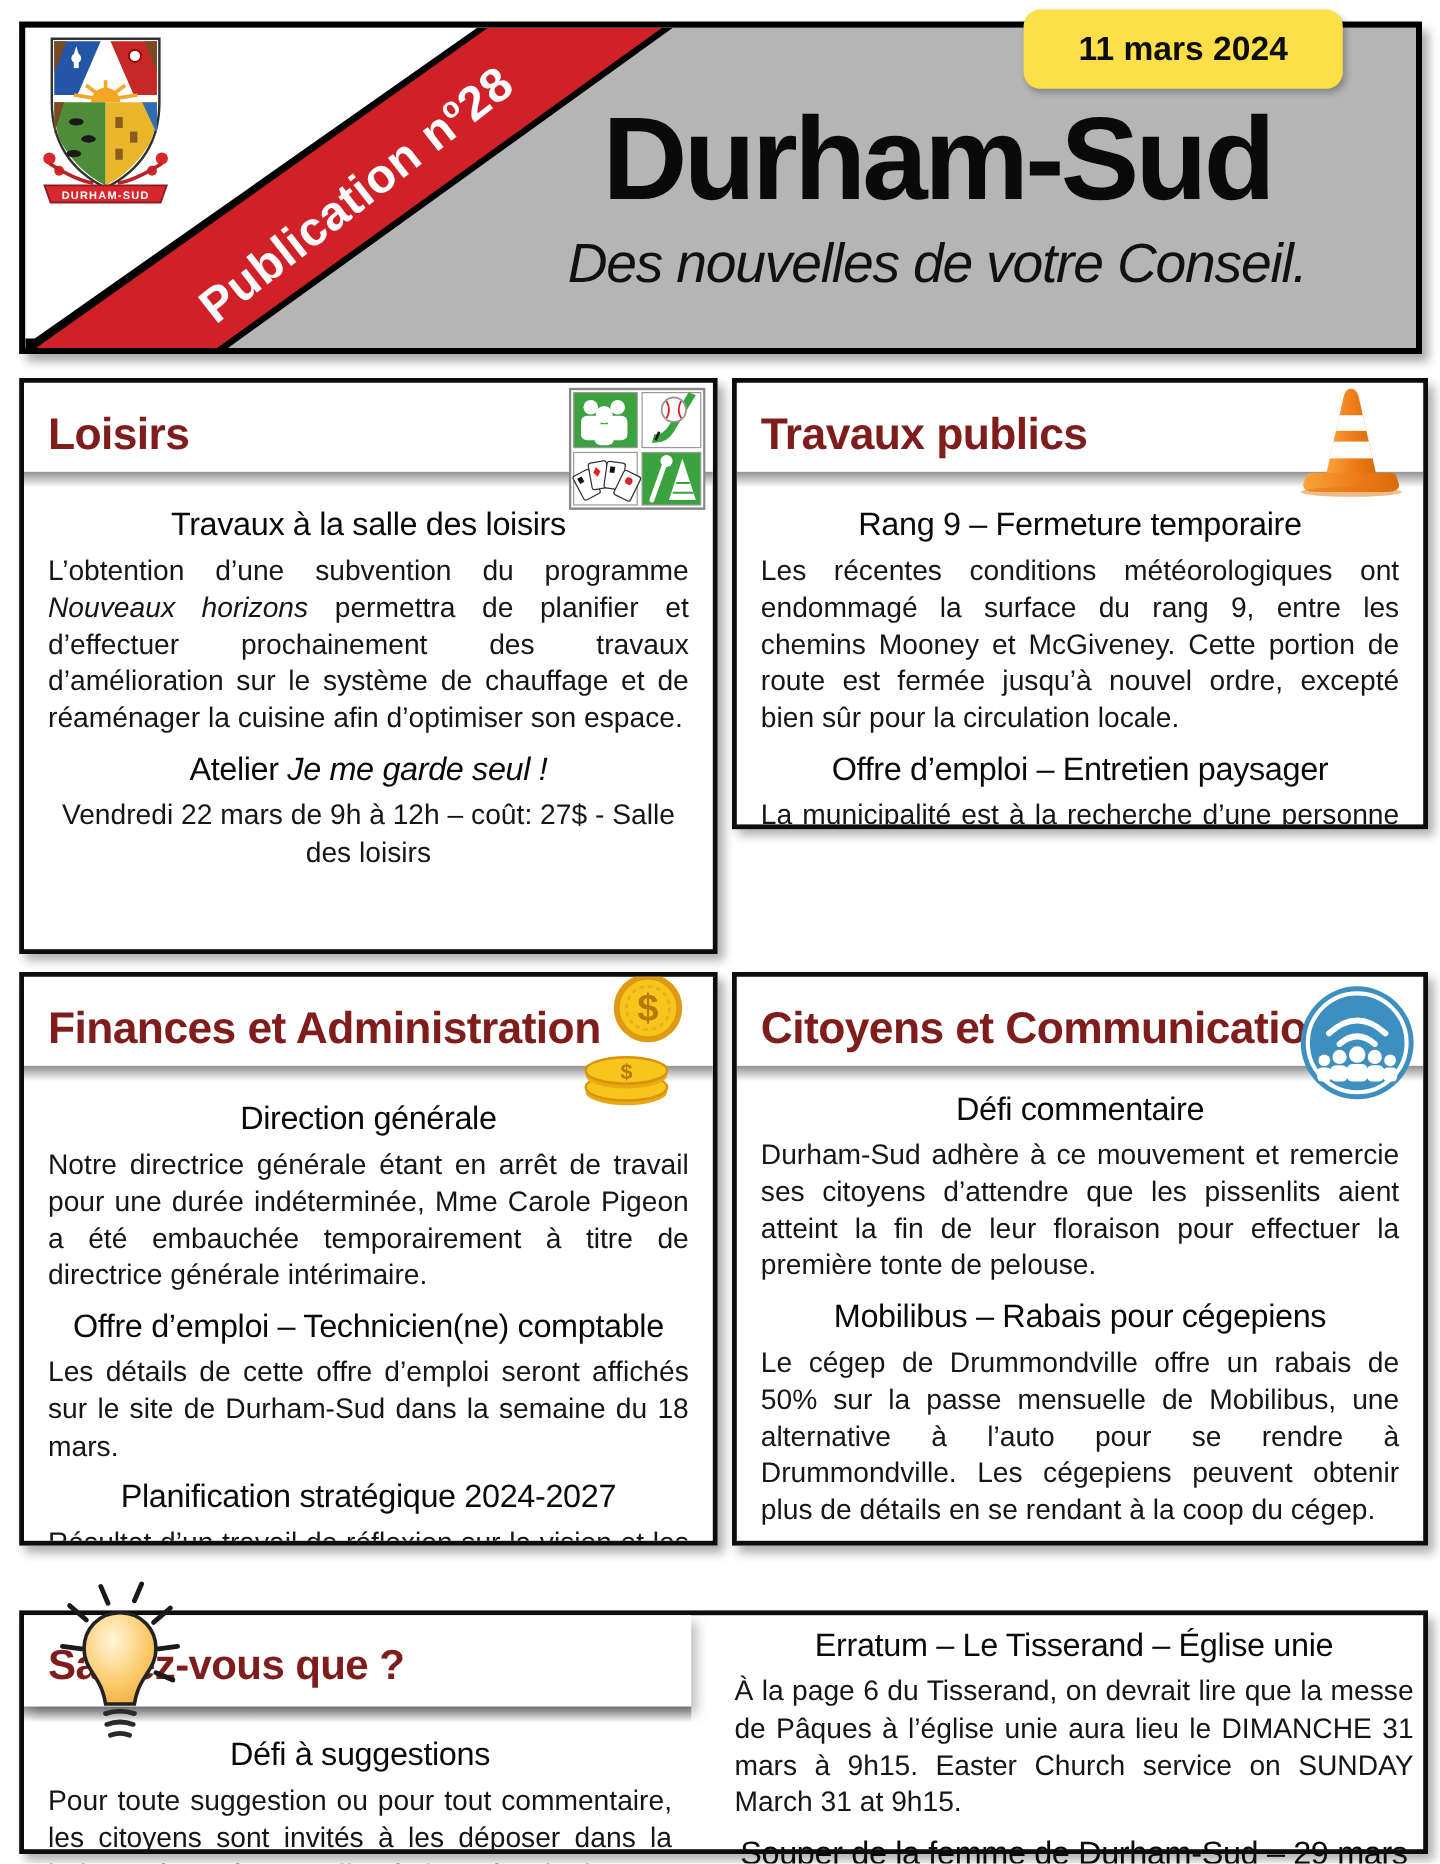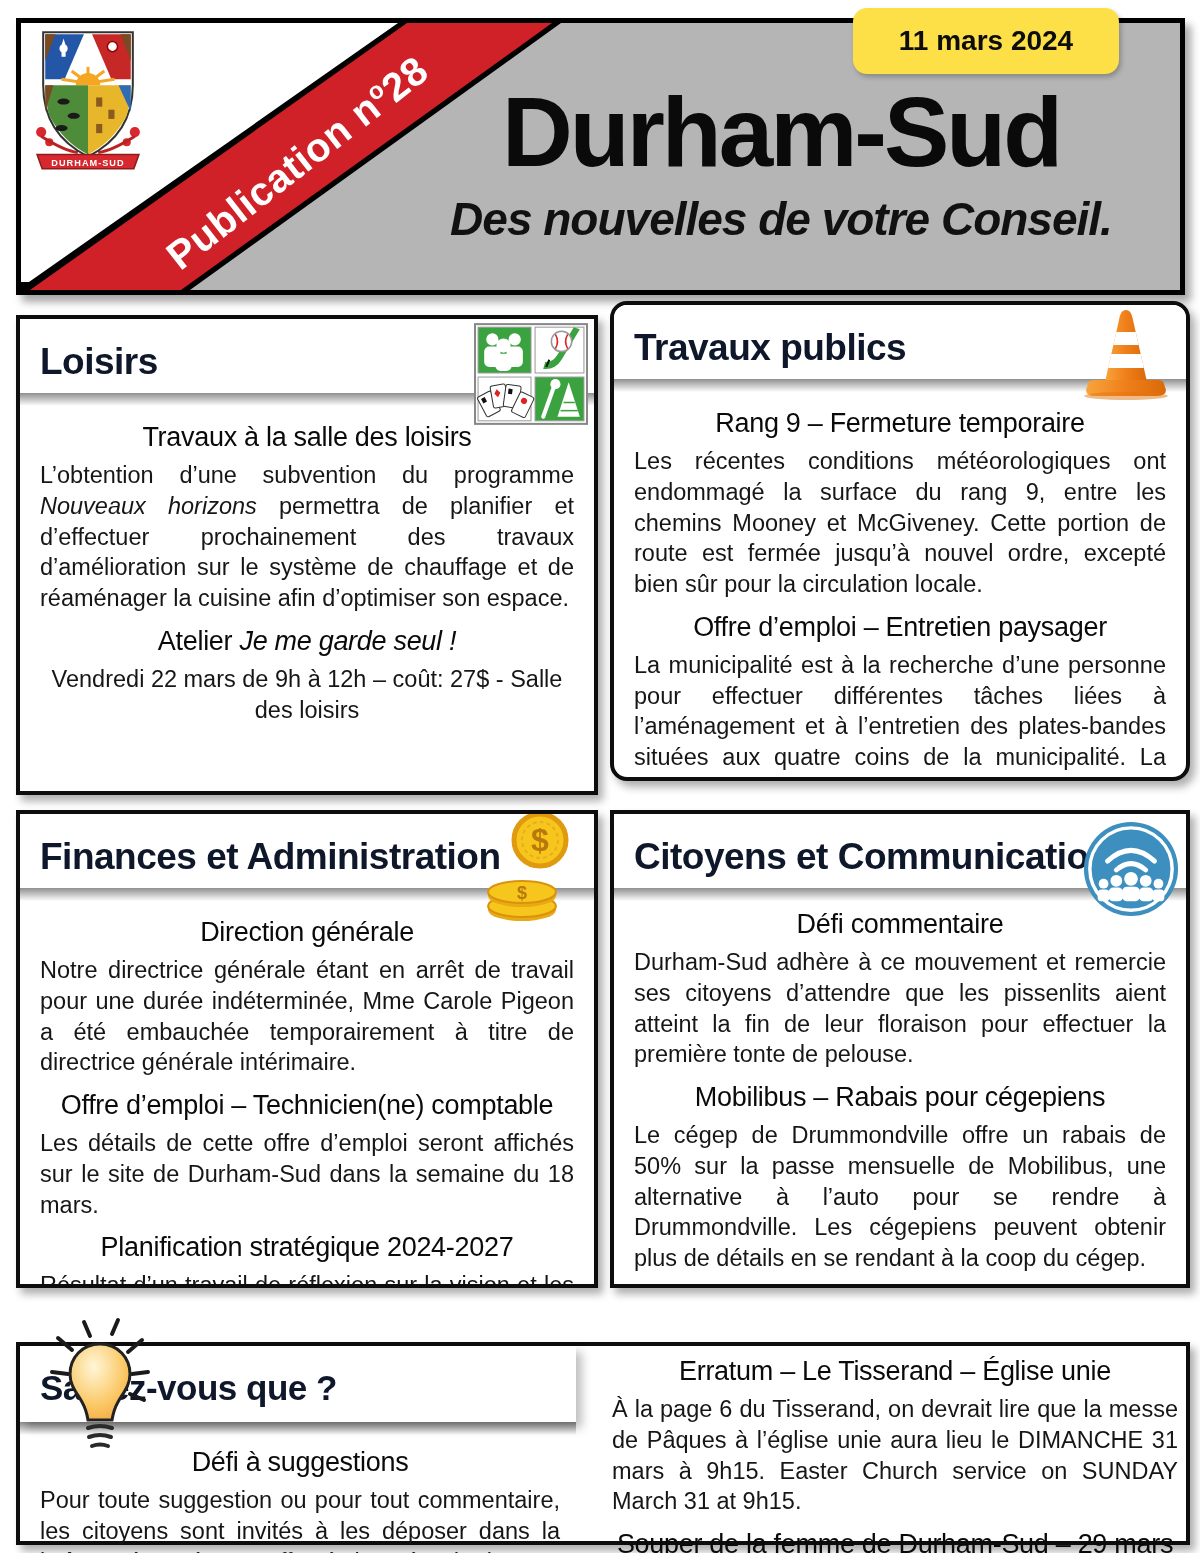--- a/index.html
+++ b/index.html
@@ -33,47 +33,47 @@
     position:absolute; left:31px; top:106px; width:480px; height:54px;
     line-height:54px; text-align:center; transform:rotate(-38deg);
     color:#fff; font-size:40px; font-weight:bold; letter-spacing:0.5px;
   }
   .ribbon-text sup { font-size:24px; }
   .header-text { position:absolute; left:370px; top:58px; width:780px; text-align:center; }
   .big-title {
     font-size:98px; font-weight:900; letter-spacing:-3px; line-height:1.05; color:#0a0a0a;
   }
   .subtitle {
-    margin-top:8px; font-size:46px; font-weight:bold; font-style:italic;
+    margin-top:8px; font-size:46px; font-weight:normal; font-style:italic;
     letter-spacing:-1px; color:#111;
   }
   .date-box {
     position:absolute; left:853px; top:8px; width:266px; height:66px;
     background:#fde047; border-radius:14px; z-index:6;
     display:flex; align-items:center; justify-content:center;
     font-size:28px; font-weight:bold; color:#0d0d0d;
     box-shadow:2px 3px 5px rgba(0,0,0,0.25);
   }
   .logo { position:absolute; left:12px; top:3px; }
 
   
   .box {
     position:absolute; background:#fff; border:4px solid #0d0d0d;
     box-shadow:5px 6px 8px rgba(0,0,0,0.32); overflow:hidden;
   }
   #box-loisirs  { left:16px;  top:315px;  width:582px;  height:480px; }
-  #box-travaux  { left:610px; top:301px;  width:580px;  height:480px;border-radius:17px; }
+  #box-travaux  { left:610px; top:315px;  width:580px;  height:376px; }
   #box-finances { left:16px;  top:810px;  width:582px;  height:478px; }
   #box-citoyens { left:610px; top:810px;  width:580px;  height:478px; }
   #box-bottom   { left:16px;  top:1342px; width:1174px; height:203px; overflow:visible; }
 
   .band { position:relative; background:#fff; height:74px; }
   .band-title {
     padding:22px 0 0 20px; font-size:37px; font-weight:bold;
-    letter-spacing:-0.5px; color:#0f172a; white-space:nowrap;
+    letter-spacing:-0.5px; color:#7f1d1d; white-space:nowrap;
   }
   .band-shadow { height:13px; background:linear-gradient(to bottom,#8f8f8f,rgba(250,250,250,0)); }
 
   .content { padding:4px 20px 0 20px; }
   .sub {
     text-align:center; font-size:27px; font-weight:normal; color:#0a0a0a;
     margin:12px 0 7px 0; letter-spacing:-0.3px;
   }
   .body {
     font-size:23.5px; line-height:1.31; text-align:justify; margin:0 0 6px 0; color:#161616;

